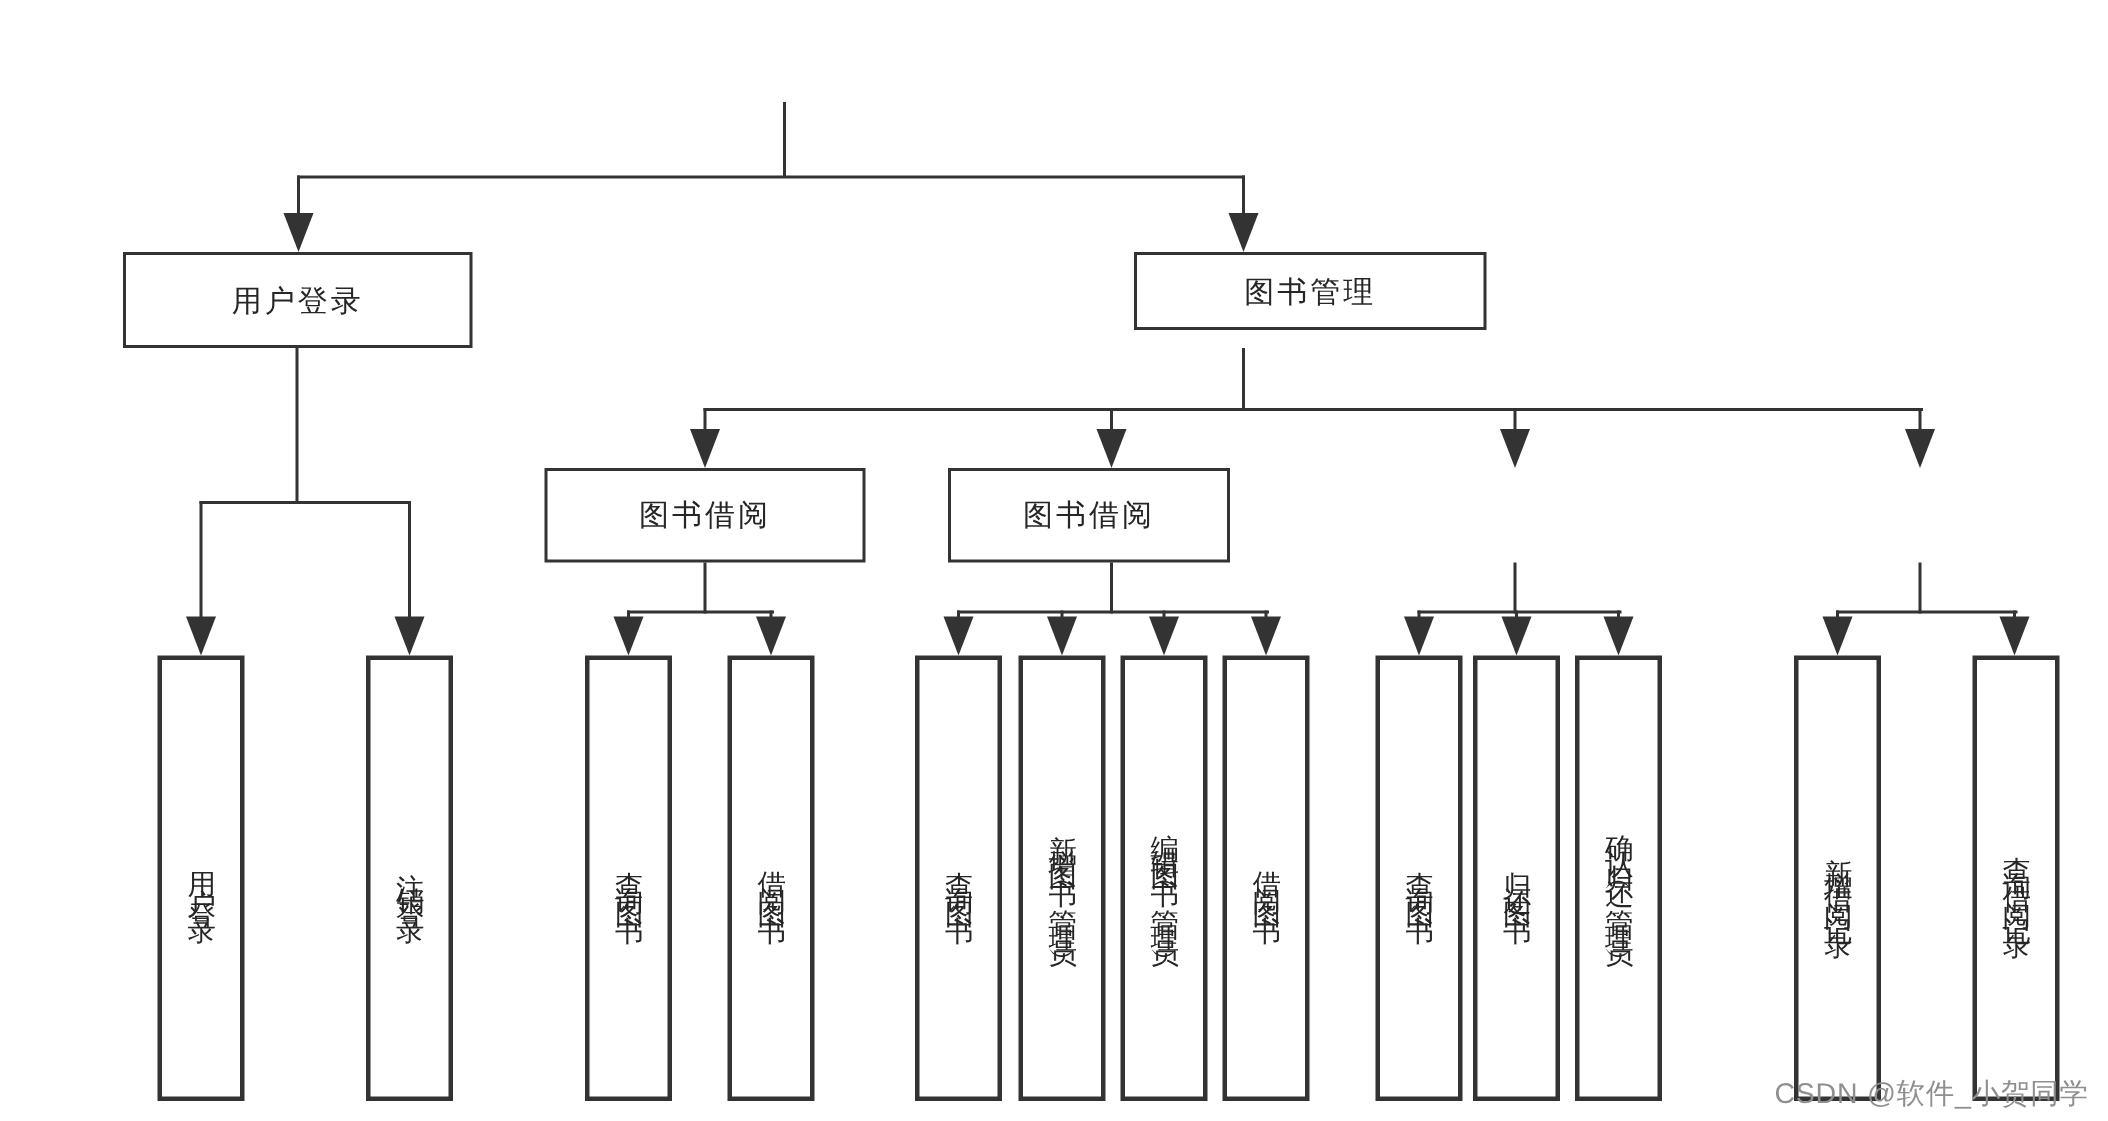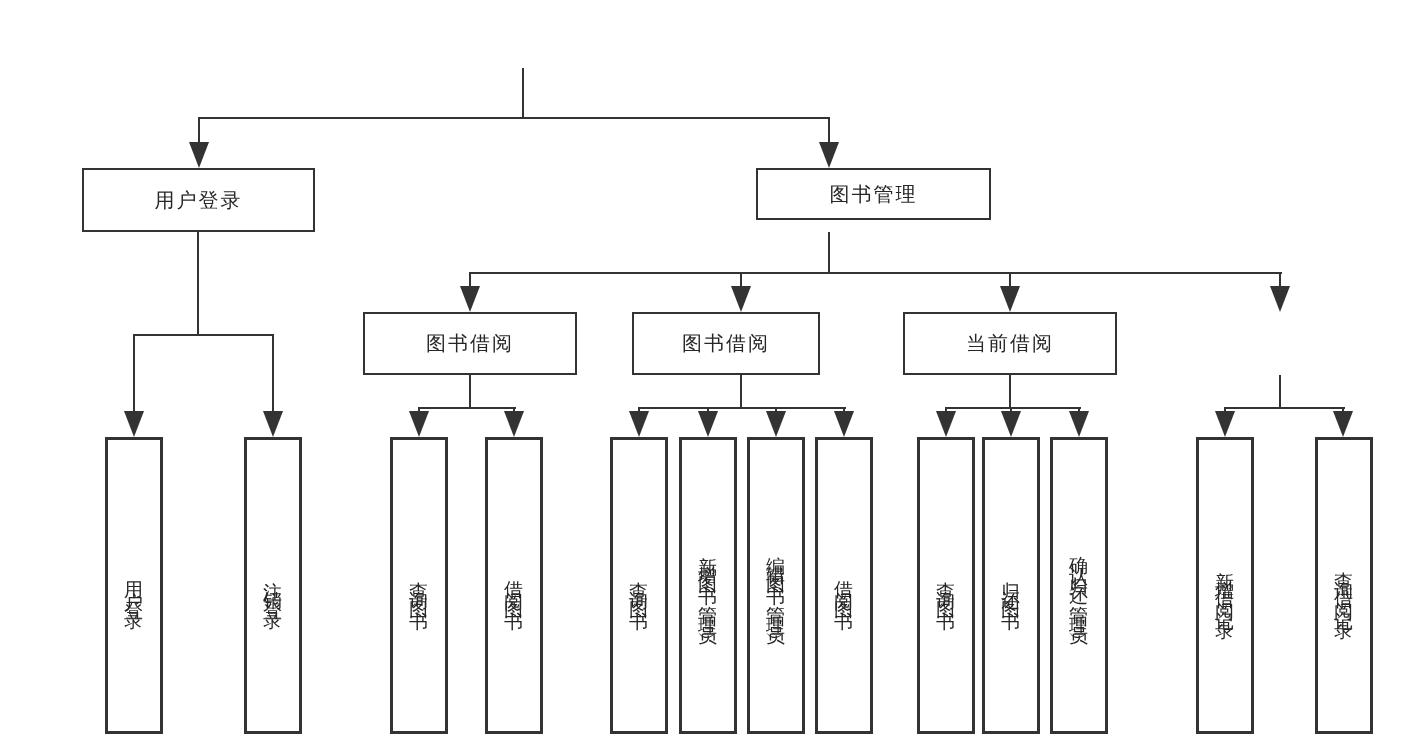--- a/index.html
+++ b/index.html
@@ -54,21 +54,20 @@
 <body>
 
 <div class="canvas">
 
 
   <div class="node branch-box" style="left:82px; top:168px; width:233px; height:64px;">用户登录</div>
   <div class="node branch-box" style="left:756px; top:168px; width:235px; height:52px;">图书管理</div>
 
   <div class="node branch-box" style="left:363px; top:312px; width:214px; height:63px;">图书借阅</div>
   <div class="node branch-box" style="left:632px; top:312px; width:188px; height:63px;">图书借阅</div>
-  <div class="node branch-box" style="left:903px; top:312px; width:214px; height:63px;">当前借阅</div>
 
   <div class="node leaf-box" style="left:105px; top:437px; width:58px; height:297px;">用户登录</div>
   <div class="node leaf-box" style="left:244px; top:437px; width:58px; height:297px;">注销登录</div>
 
   <div class="node leaf-box" style="left:390px; top:437px; width:58px; height:297px;">查询图书</div>
   <div class="node leaf-box" style="left:485px; top:437px; width:58px; height:297px;">借阅图书</div>
 
   <div class="node leaf-box" style="left:610px; top:437px; width:58px; height:297px;">查询图书</div>
   <div class="node leaf-box" style="left:679px; top:437px; width:58px; height:297px;">新增图书（管理员）</div>
   <div class="node leaf-box" style="left:747px; top:437px; width:58px; height:297px;">编辑图书（管理员）</div>
@@ -133,14 +132,15 @@
   <div class="line" style="left:1078px; top:407px; width:2px;   height:7px;"></div>
   <div class="arrow" style="left:1069px; top:411px;"></div>
 
   <div class="line" style="left:1279px; top:375px; width:2px;   height:34px;"></div>
   <div class="line" style="left:1224px; top:407px; width:121px; height:2px;"></div>
   <div class="line" style="left:1224px; top:407px; width:2px;   height:7px;"></div>
   <div class="arrow" style="left:1215px; top:411px;"></div>
   <div class="line" style="left:1342px; top:407px; width:2px;   height:7px;"></div>
   <div class="arrow" style="left:1333px; top:411px;"></div>
 
+  <div class="watermark">CSDN @软件_小贺同学</div>
 
 </div>
 
 </body></html>

